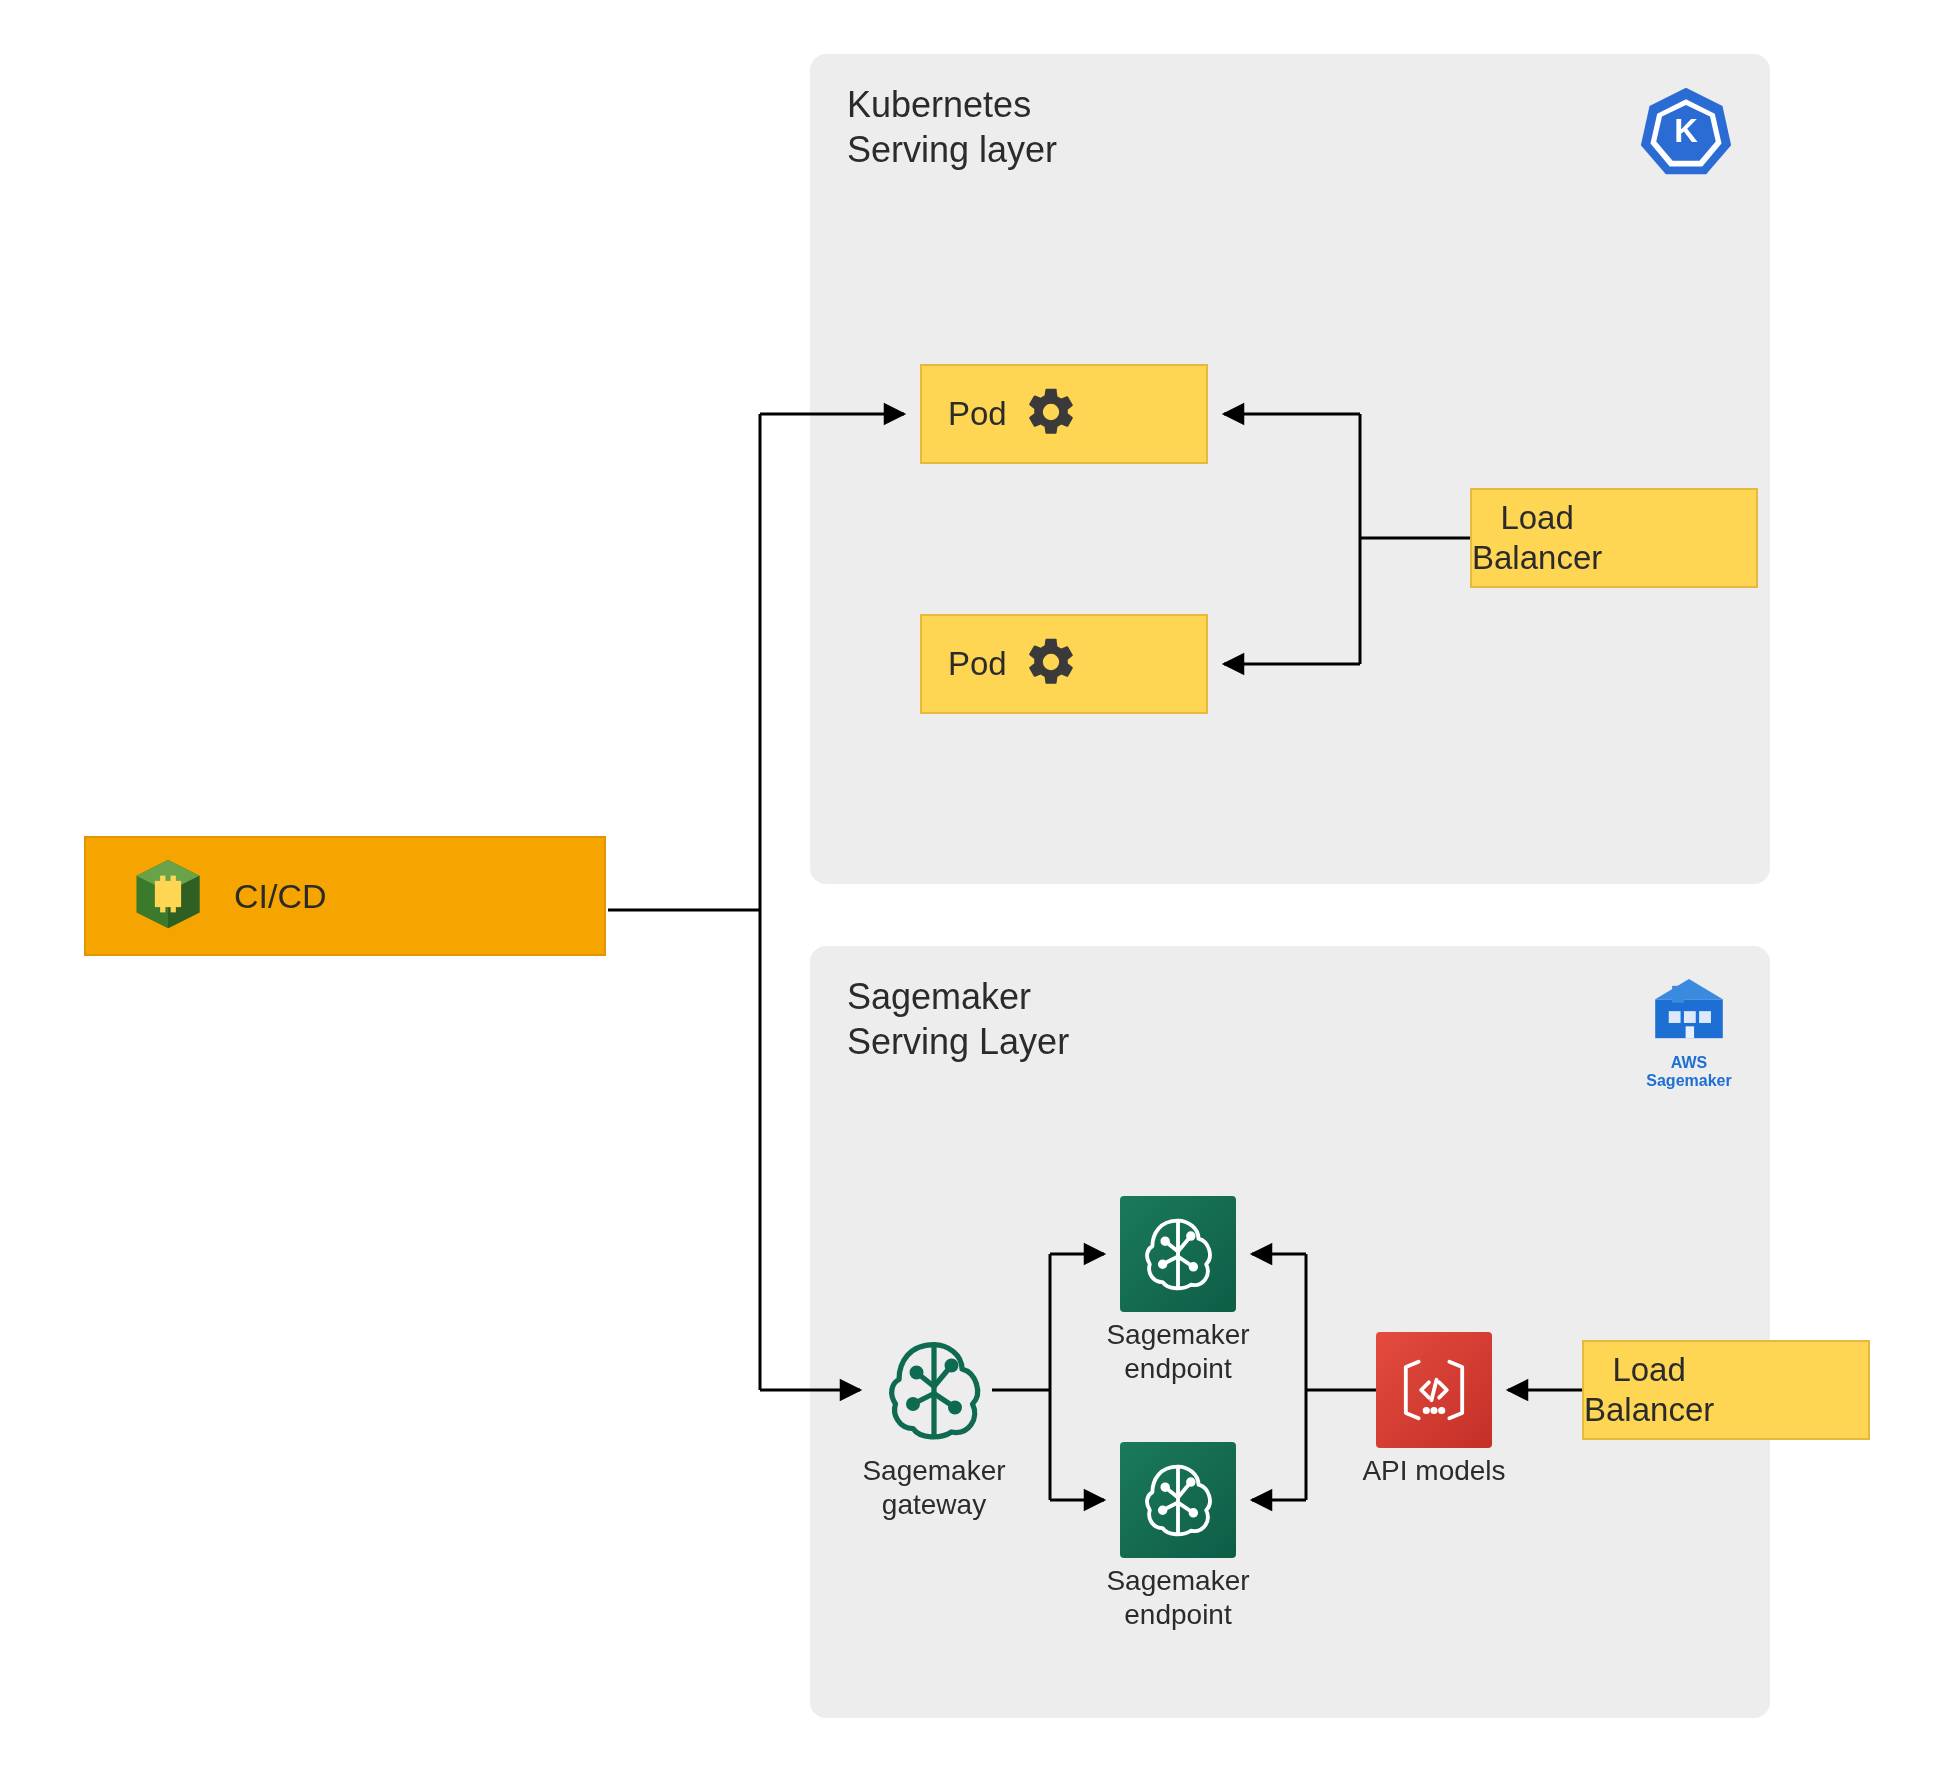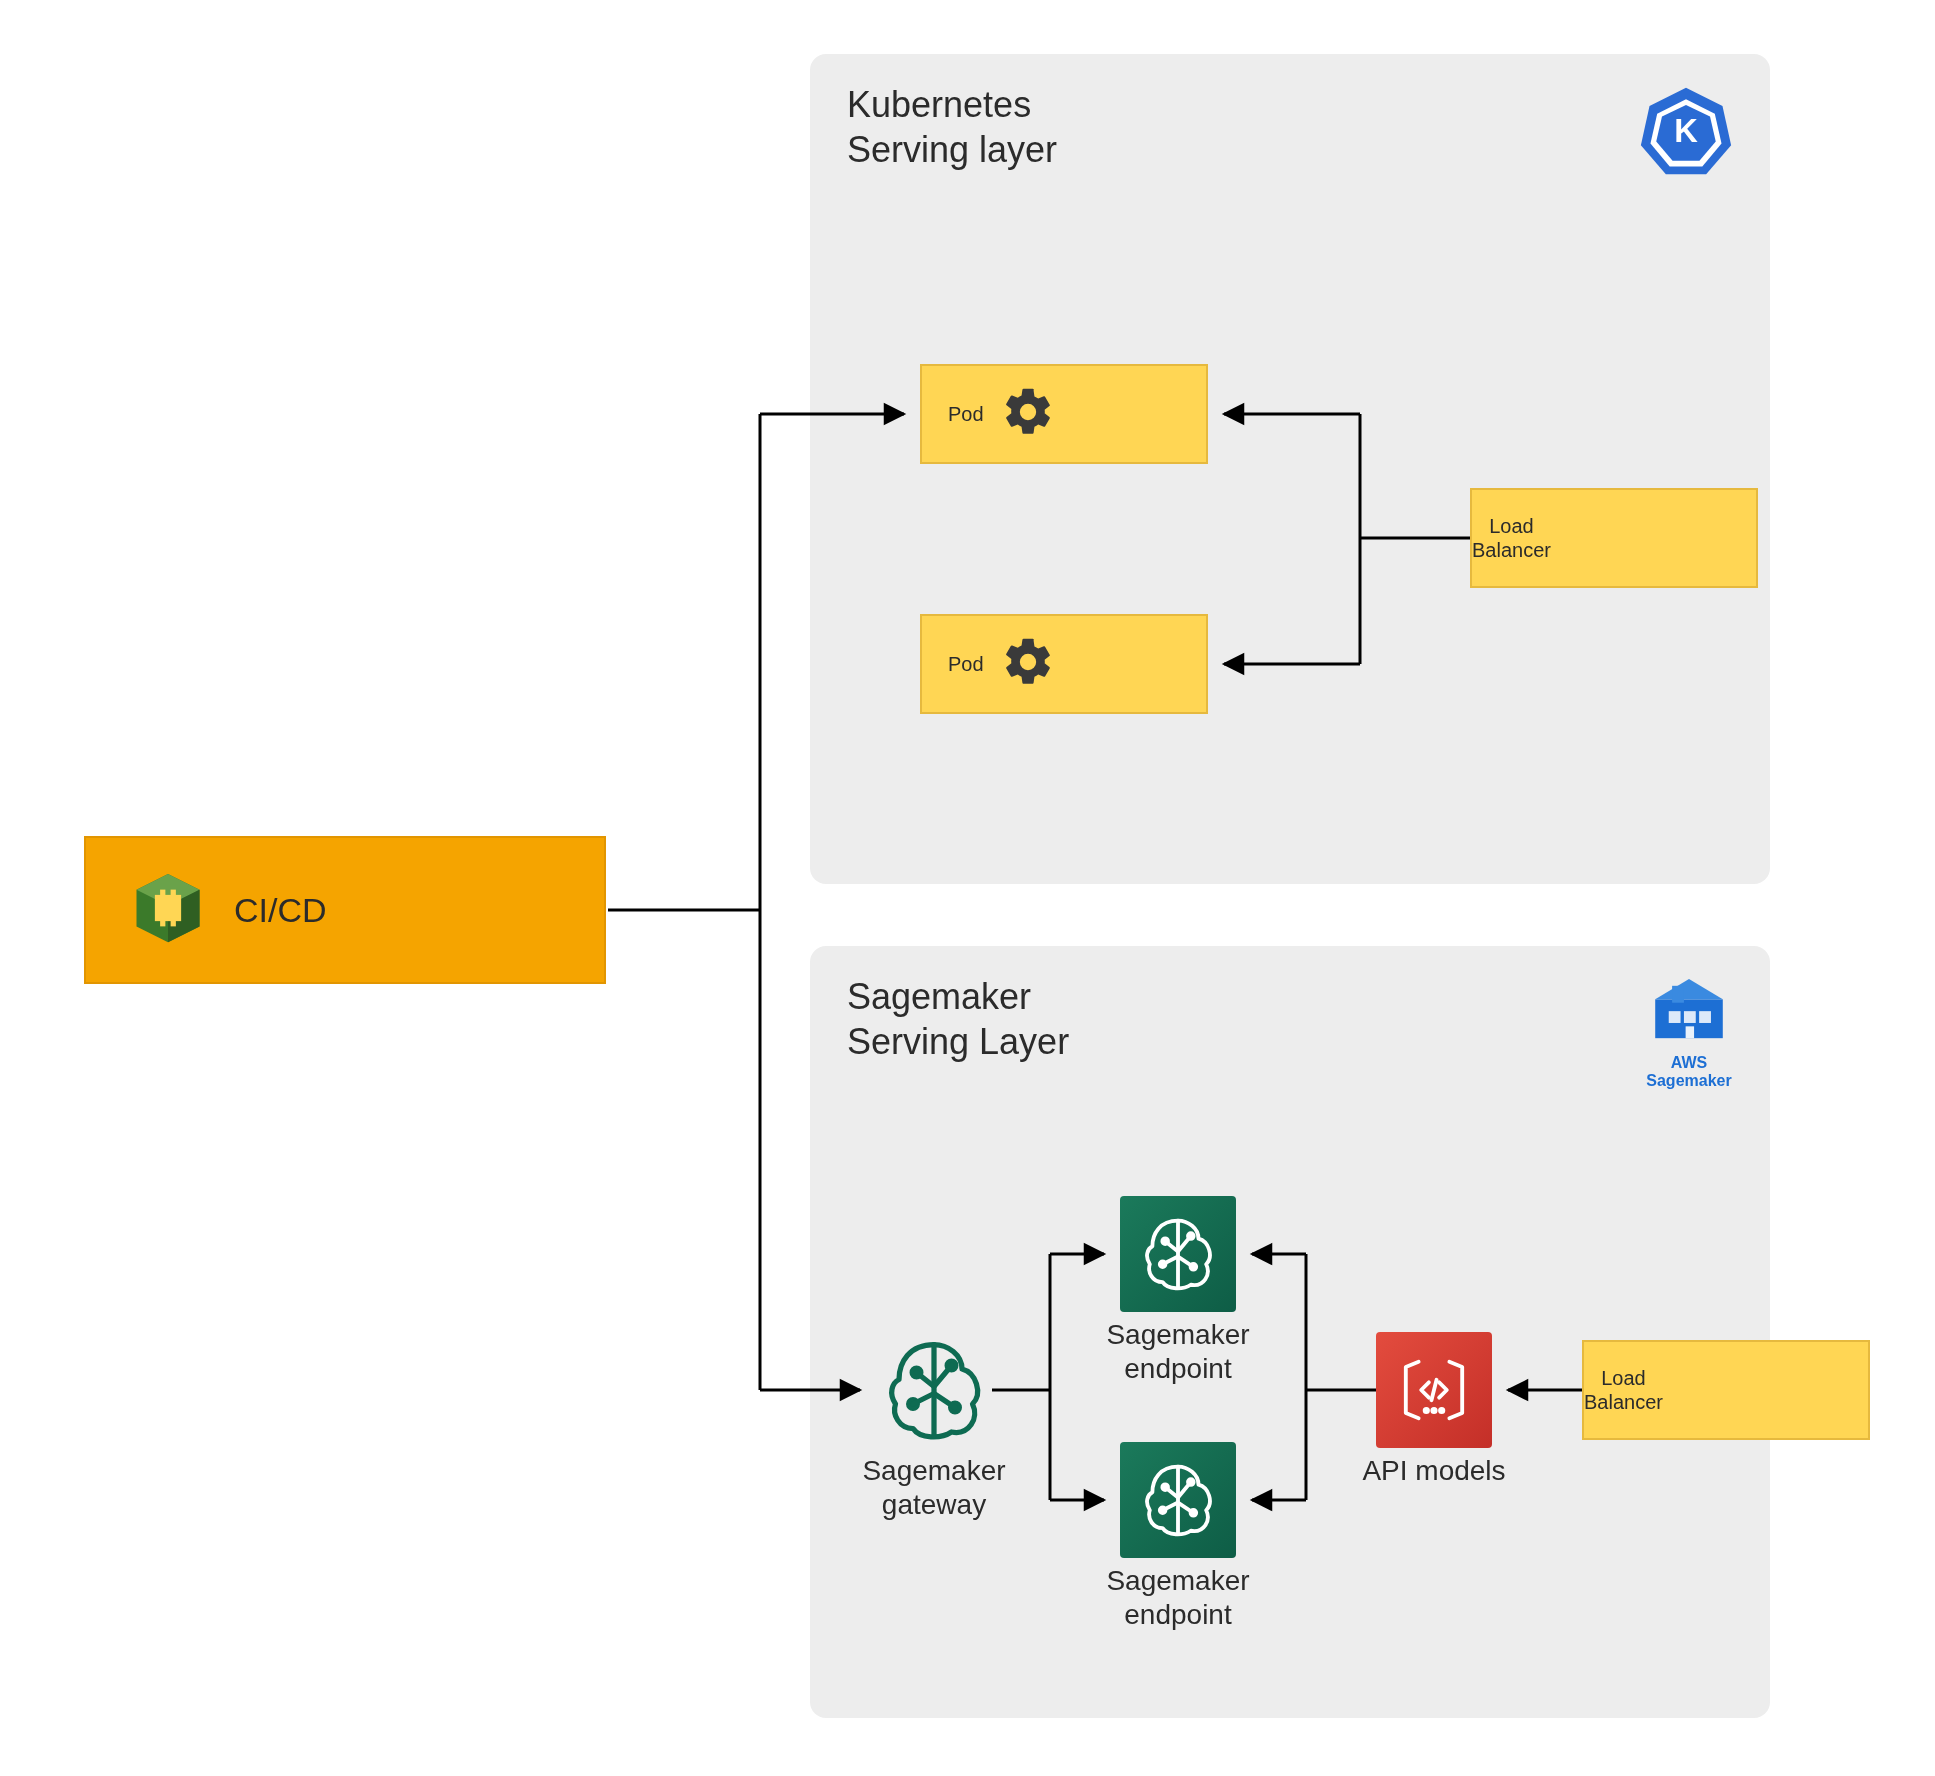--- a/index.html
+++ b/index.html
@@ -43,21 +43,21 @@
     color: #1d6fd4;
     text-align: center;
     font-weight: 600;
   }
   
   .cicd {
     position: absolute;
     left: 84px;
     top: 836px;
     width: 522px;
-    height: 148px;
+    height: 120px;
     background: #f5a400;
     border: 2px solid #e29500;
     display: flex;
     align-items: center;
     gap: 24px;
     padding-left: 40px;
     box-sizing: border-box;
   }
   .cicd-label {
     font-size: 34px;
@@ -68,21 +68,21 @@
     position: absolute;
     background: #ffd654;
     border: 2px solid #e6b93e;
     display: flex;
     align-items: center;
     justify-content: flex-start;
     gap: 16px;
     box-sizing: border-box;
   }
   .yblock.left-align { justify-content: flex-start; padding-left: 26px; }
-  .yblock-label { font-size: 20px; }
+  .yblock-label { font-size: 33px; }
   .yblock-label.multi { text-align: center; line-height: 1.2; }
   
   .gblock {
     position: absolute;
     width: 116px;
     height: 116px;
     background: #18694f;
     background: linear-gradient(135deg, #1b7a5b 0%, #0e5d46 100%);
     border-radius: 4px;
     display: flex;

